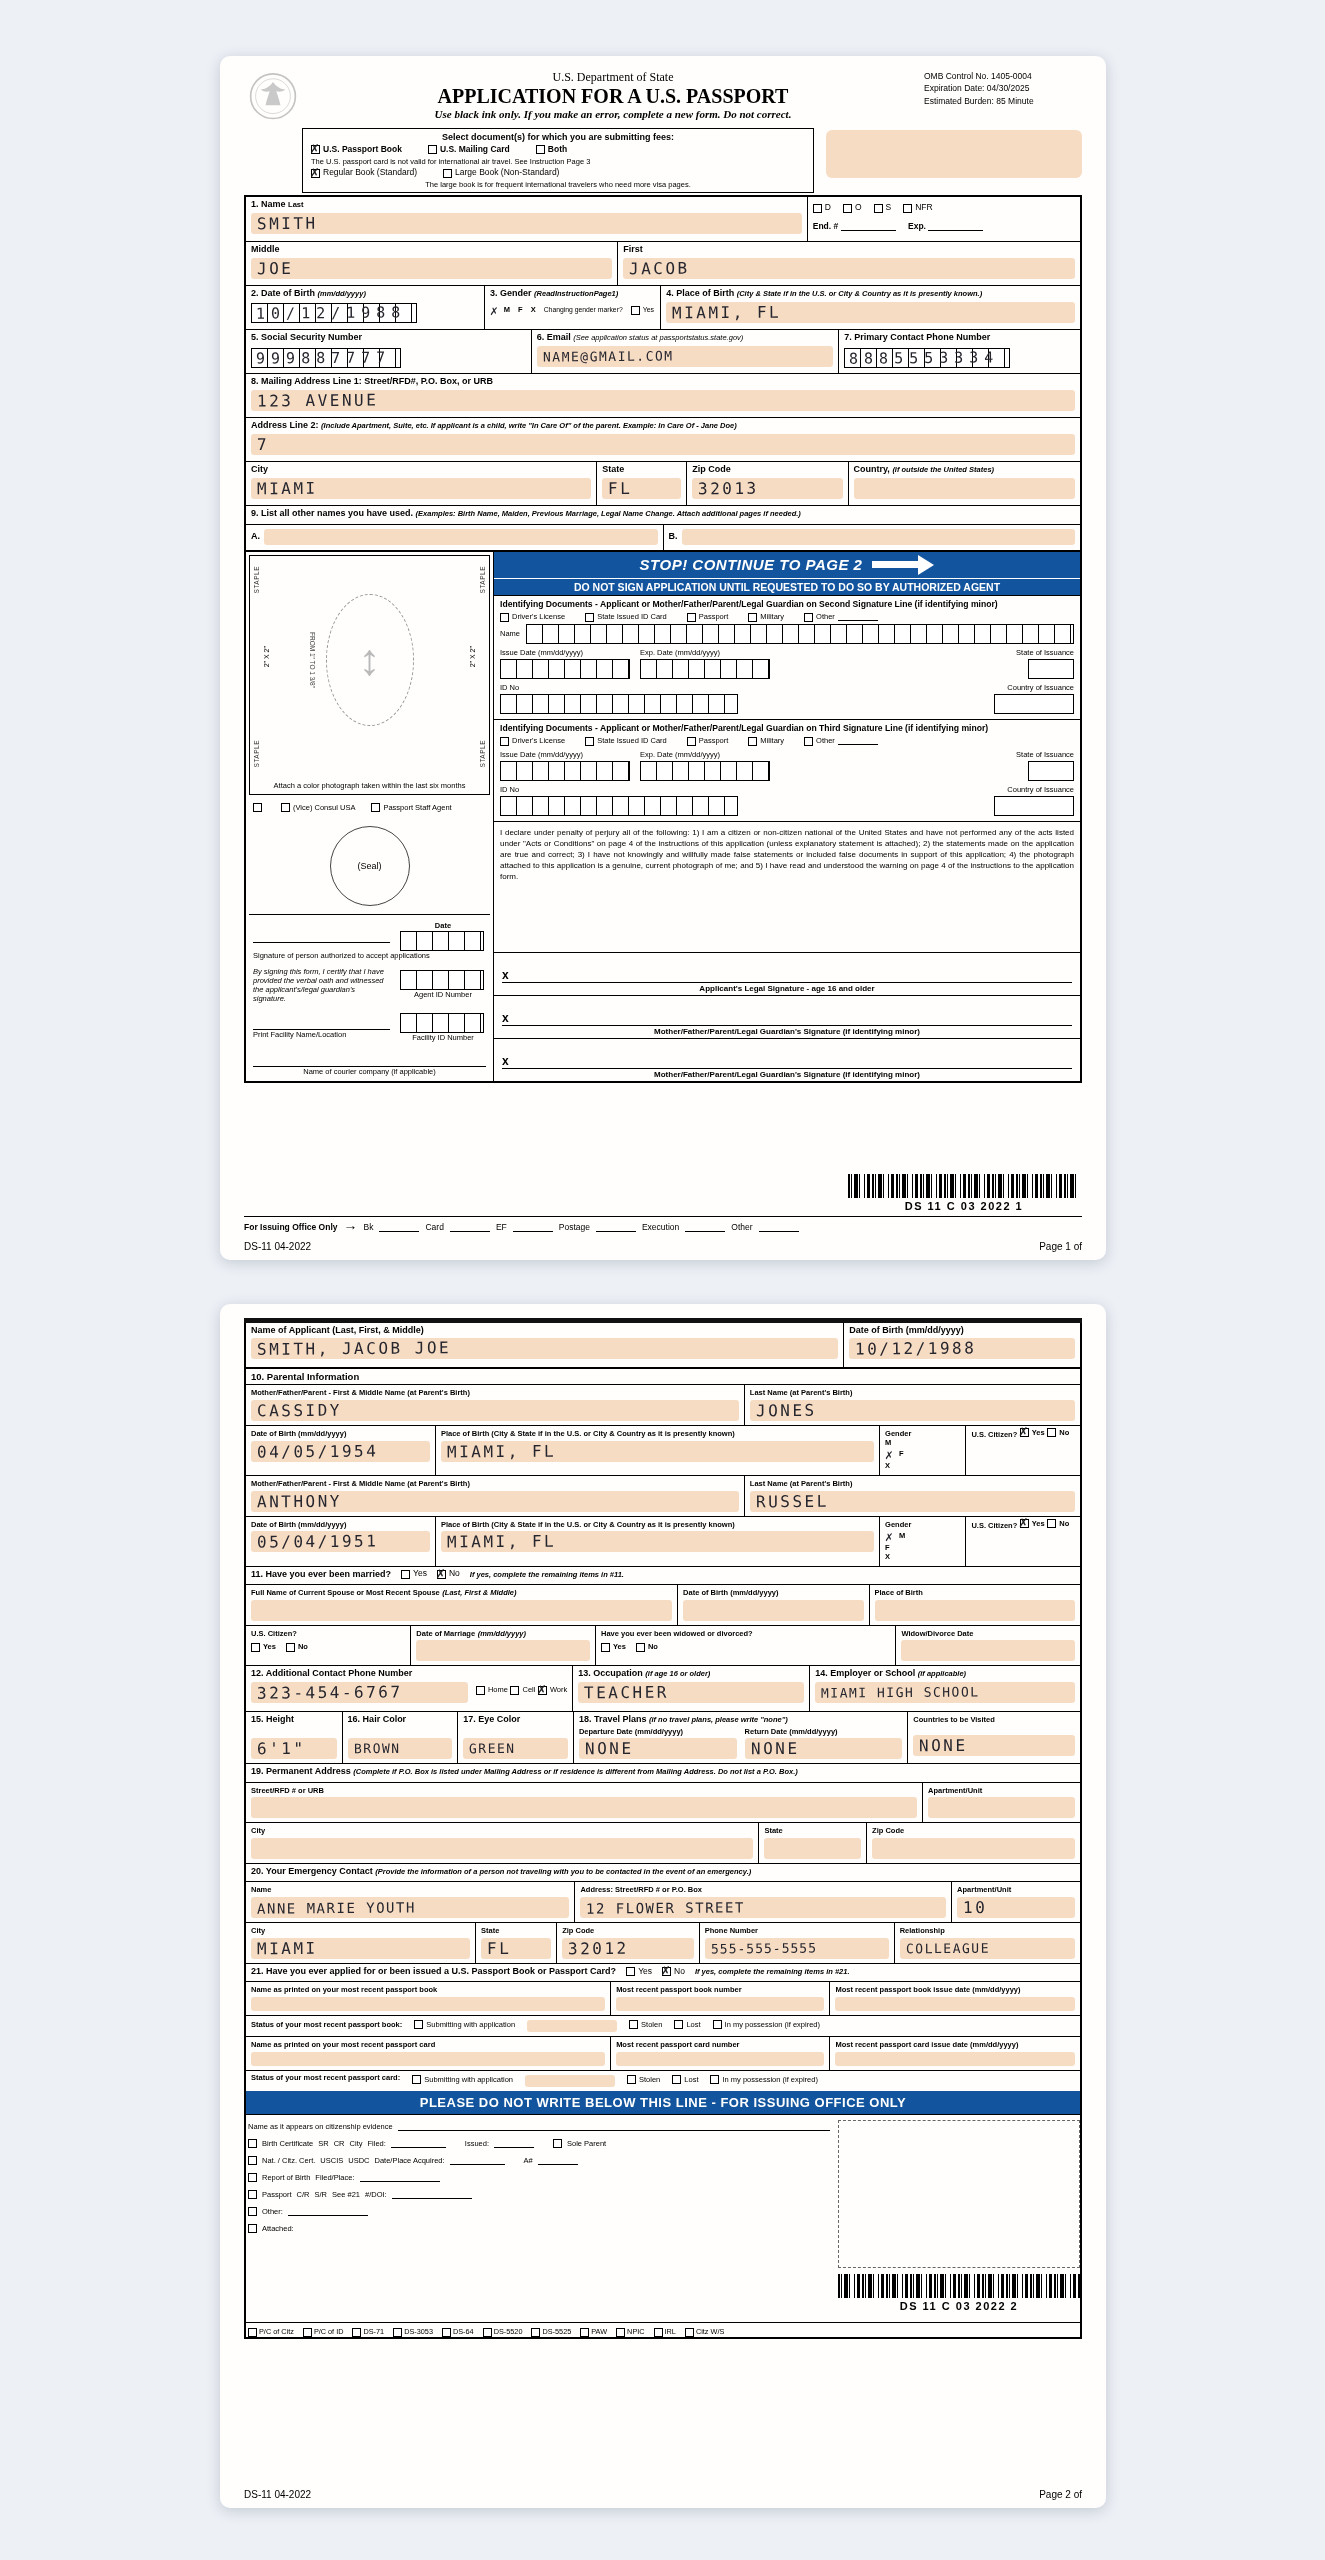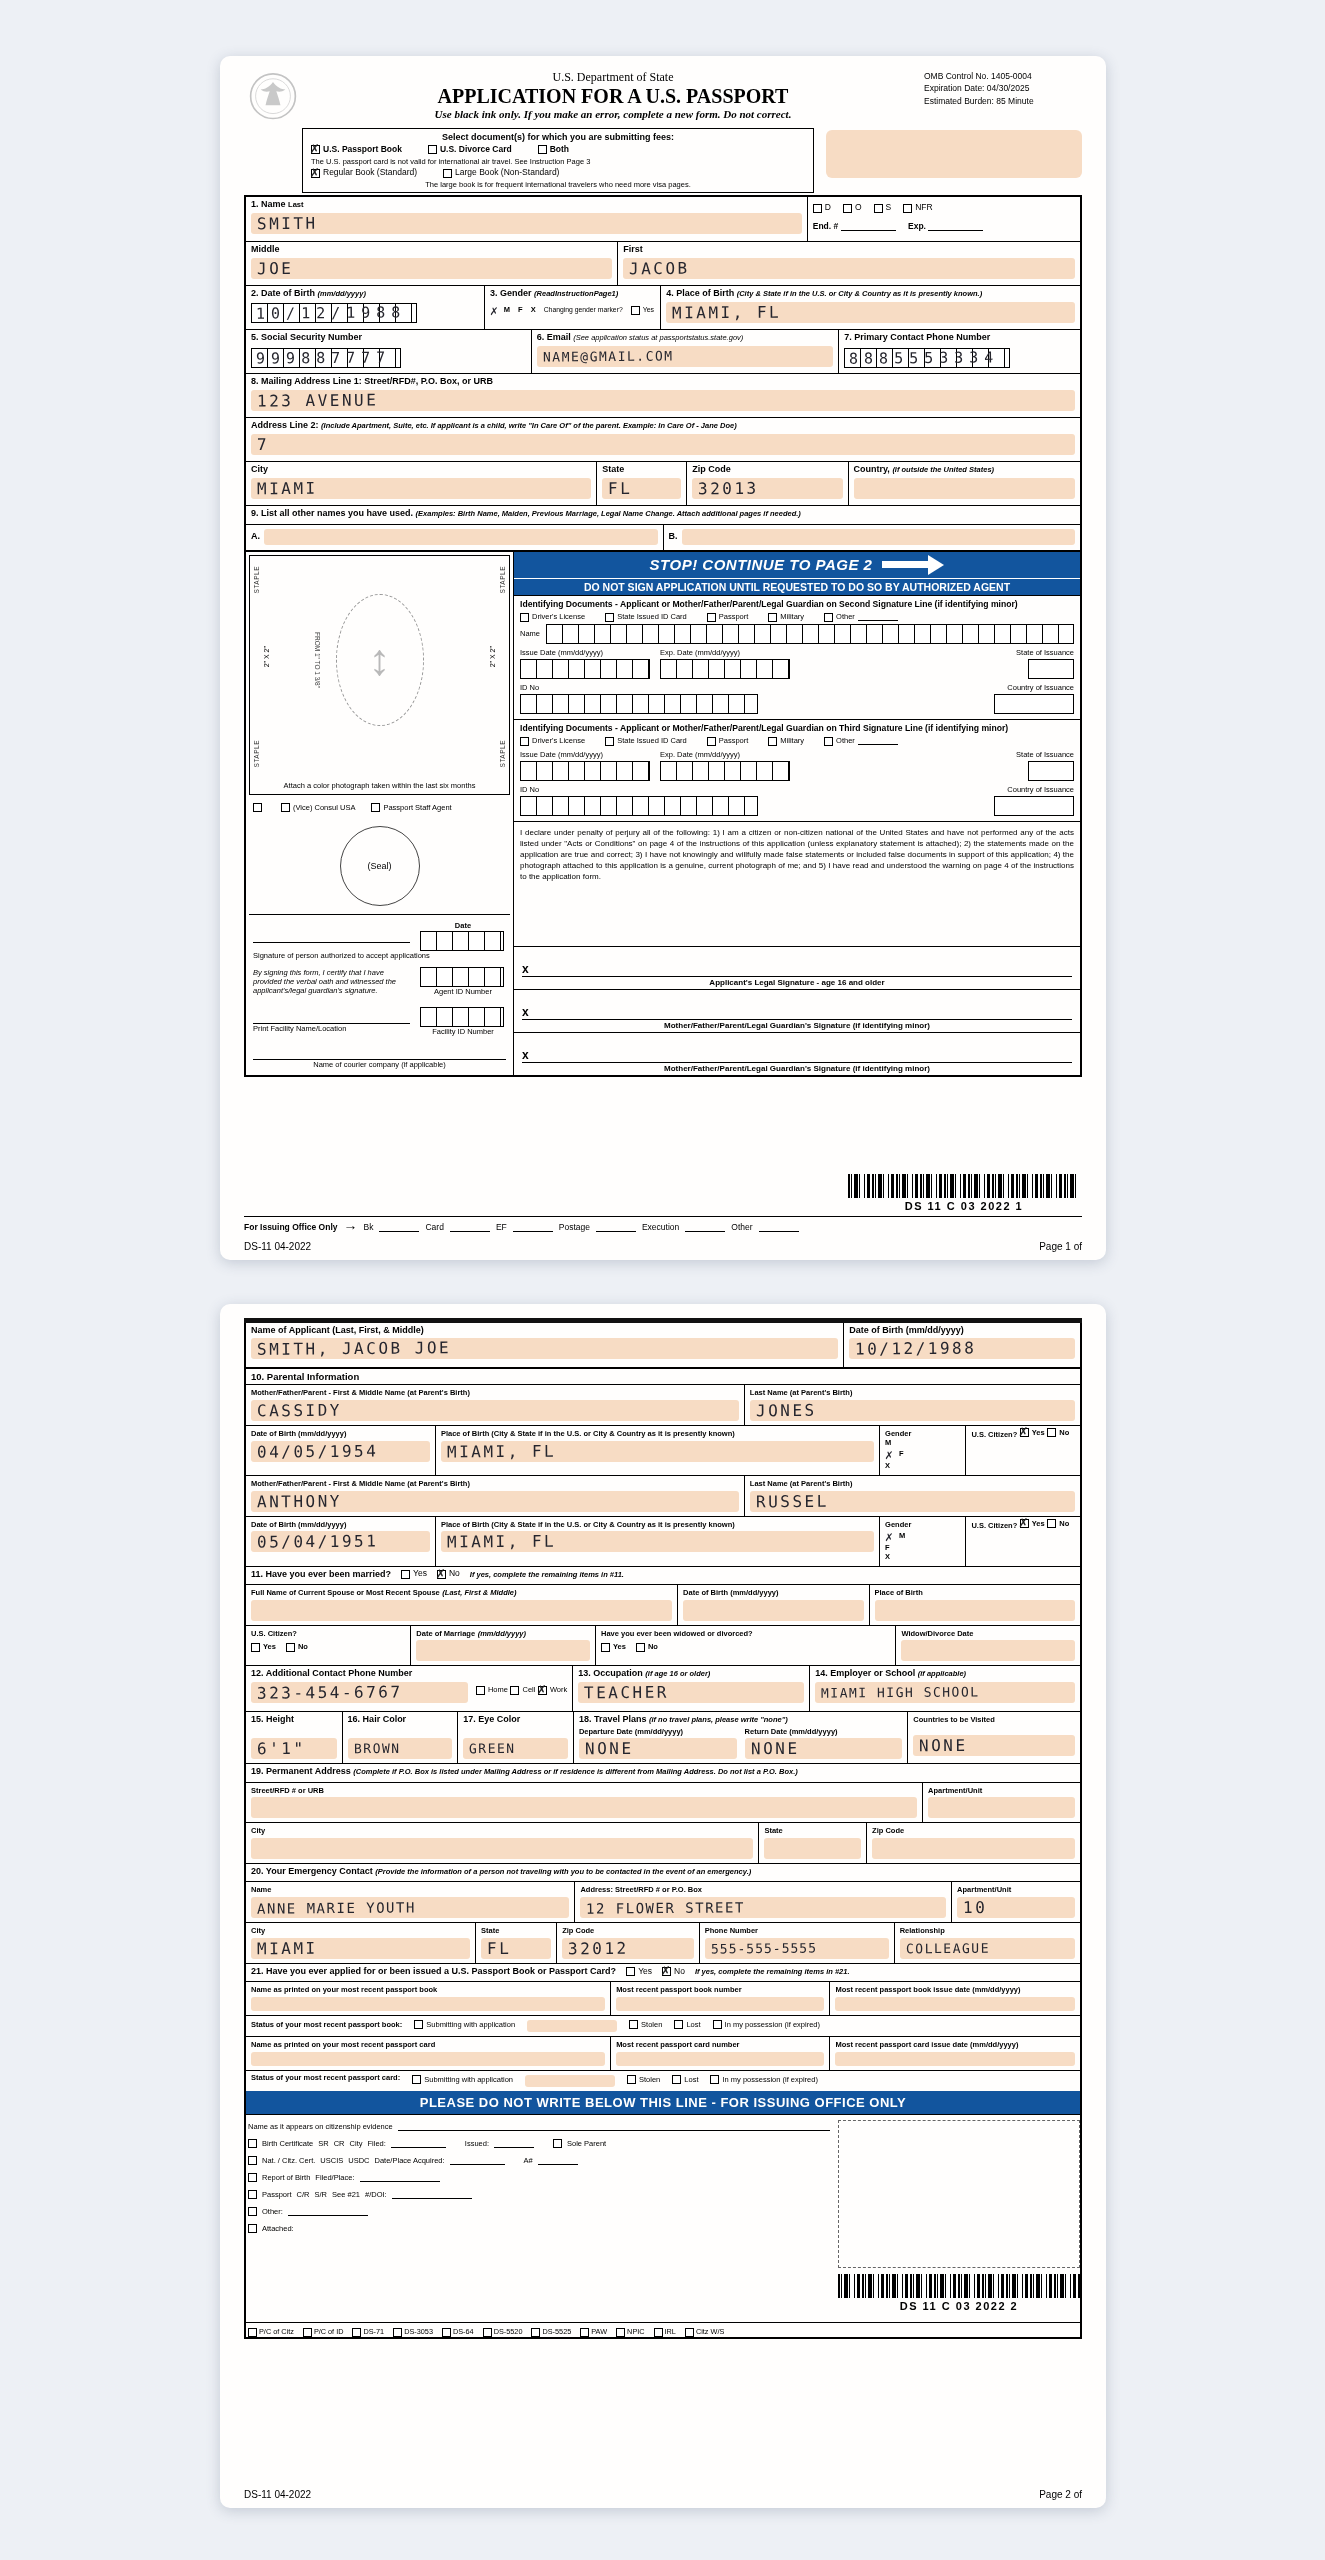--- a/index.html
+++ b/index.html
@@ -36,21 +36,21 @@
 .hc .dept{font-size:12px}
 .hc .title{font-size:20px;font-weight:bold}
 .hc .sub{font-size:11px;font-weight:bold;font-style:italic}
 .hr-omb{width:158px;font-size:8.5px;line-height:1.45}
 .docwrap{display:flex;gap:12px;margin-left:58px}
 .docsel{border:1.5px solid #000;padding:3px 8px;width:512px}
 .docsel .opts{display:flex;gap:26px;margin:2px 0}
 .doc-fld{flex:1;min-height:48px;border-radius:6px;align-self:flex-start}
 
 .lower{display:flex;border:2px solid #000;border-top:none}
-.lcol{width:268px;border-right:1.5px solid #000;display:flex;flex-direction:column;padding:3px}
+.lcol{width:248px;border-right:1.5px solid #000;display:flex;flex-direction:column;padding:3px}
 .rcol{flex:1;display:flex;flex-direction:column;min-width:0}
 .photo{border:1px solid #000;height:240px;position:relative}
 .staple{position:absolute;font-size:6.5px;letter-spacing:.5px;writing-mode:vertical-rl;transform:rotate(180deg);color:#333}
 .psize{position:absolute;top:38%;writing-mode:vertical-rl;transform:rotate(180deg);font-size:7px}
 .oval{position:absolute;left:50%;top:44%;transform:translate(-50%,-50%);width:88px;height:132px;border:1.5px dashed #999;border-radius:50%;display:flex;align-items:center;justify-content:center}
 .oval::before{content:"↕";font-size:44px;color:#b9b9b9}
 .prange{position:absolute;left:26%;top:44%;transform:translate(-50%,-50%);writing-mode:vertical-rl;font-size:6.5px;color:#444}
 .pcaption{position:absolute;bottom:3px;left:8px;right:8px}
 .agents{padding:8px 4px 2px;display:flex;flex-wrap:wrap;gap:7px 16px}
 .seal{width:80px;height:80px;border:1px solid #444;border-radius:50%;display:flex;align-items:center;justify-content:center;font-size:9px;margin:12px auto 8px}
@@ -117,21 +117,21 @@
   <div class="docwrap">
     <div class="docsel">
       <div class="lbl c">Select document(s) for which you are submitting fees:</div>
       <div class="opts">
         <span class="cbl">
             <span class="cb ck"></span>
             <span class="b">U.S. Passport Book</span>
           </span>
         <span class="cbl">
             <span class="cb"></span>
-            <span class="b">U.S. Divorce Card</span>
+            <span class="b">U.S. Mailing Card</span>
           </span>
         <span class="cbl">
             <span class="cb"></span>
             <span class="b">Both</span>
           </span>
       </div>
       <div class="fine">The U.S. passport card is not valid for international air travel. See Instruction Page 3</div>
       <div class="opts" style="justify-content:flex-start">
         <span class="cbl">
             <span class="cb ck"></span>

